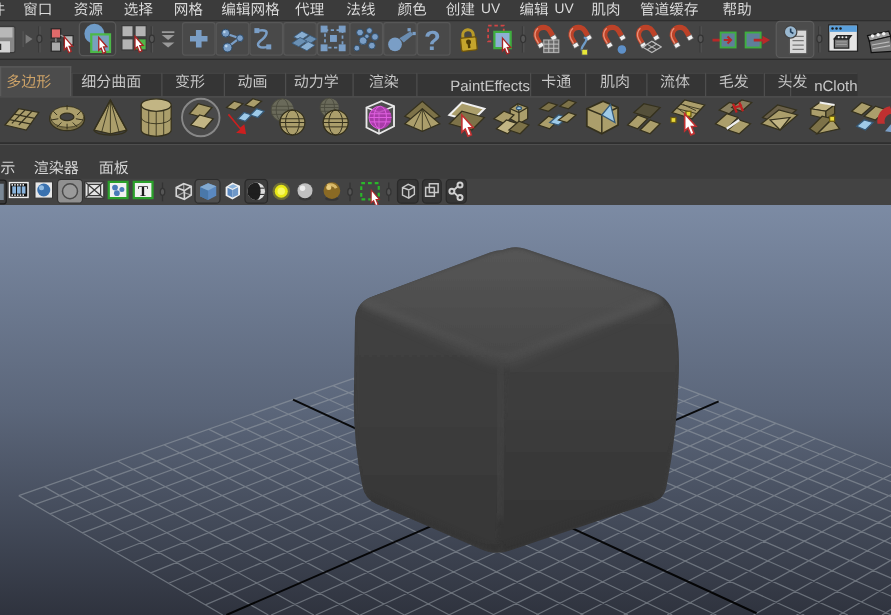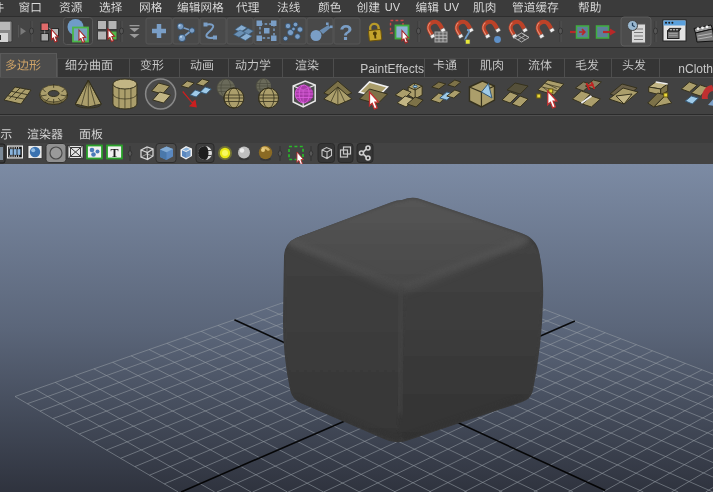--- a/index.html
+++ b/index.html
@@ -412,21 +412,21 @@
     <div class="tab" style="left:129px;width:50px"></div>
     <div class="tab" style="left:179px;width:49px"></div>
     <div class="tab" style="left:228px;width:54px"></div>
     <div class="tab" style="left:282px;width:51px"></div>
     <div class="tab" style="left:333px;width:91px">PaintEffects</div>
     <div class="tab" style="left:424px;width:44px"></div>
     <div class="tab" style="left:468px;width:49px"></div>
     <div class="tab" style="left:517px;width:47px"></div>
     <div class="tab" style="left:564px;width:47px"></div>
     <div class="tab" style="left:611px;width:48px"></div>
-    <div class="tab" style="left:659px;width:54px">nCloth</div>
+    <div class="tab" style="left:632px;width:54px">nCloth</div>
   </div>
 <div class="abs" id="shelf"></div>
 <svg class="abs" style="left:0;top:77px" width="713" height="37" viewBox="0 0 713 37">
 <g transform="translate(1,2)">
       <path d="M3 21 L14 8 L30 11 L20 25 Z" fill="#ab9e6b" stroke="#35311d"></path>
       <path d="M6.7 16.7 L24 20.3 M10.3 12.3 L26.7 15.7 M8.5 19.7 L19 9 M14 21 L24.5 10" stroke="#35311d" stroke-width="0.9" fill="none"></path>
     </g>
     <g transform="translate(38.65,2)">
       <ellipse cx="15" cy="16" rx="14" ry="9.5" fill="#7d7248" stroke="#35311d"></ellipse>
       <ellipse cx="15" cy="14.5" rx="13.4" ry="8.4" fill="#ab9e6b" stroke="#35311d" stroke-width="0.6"></ellipse>

